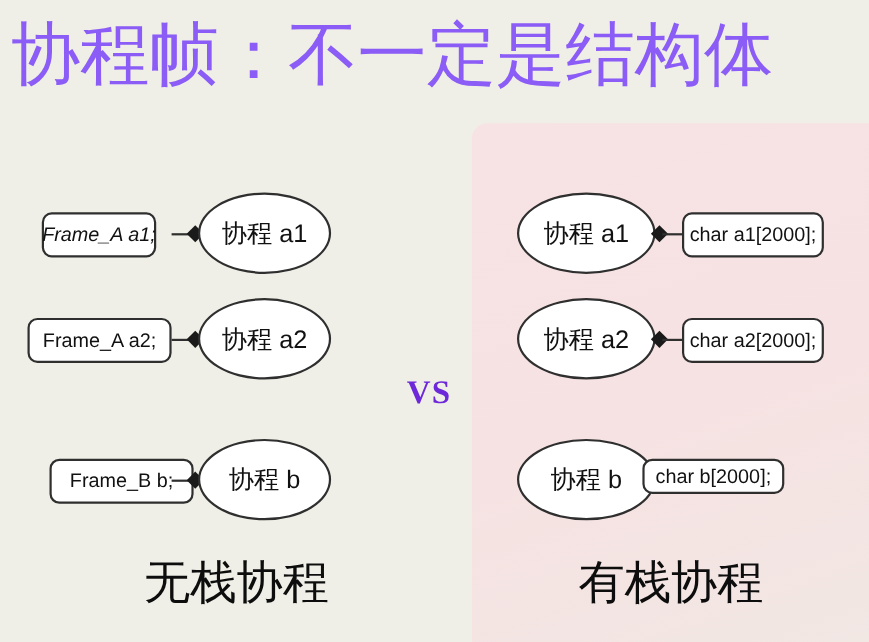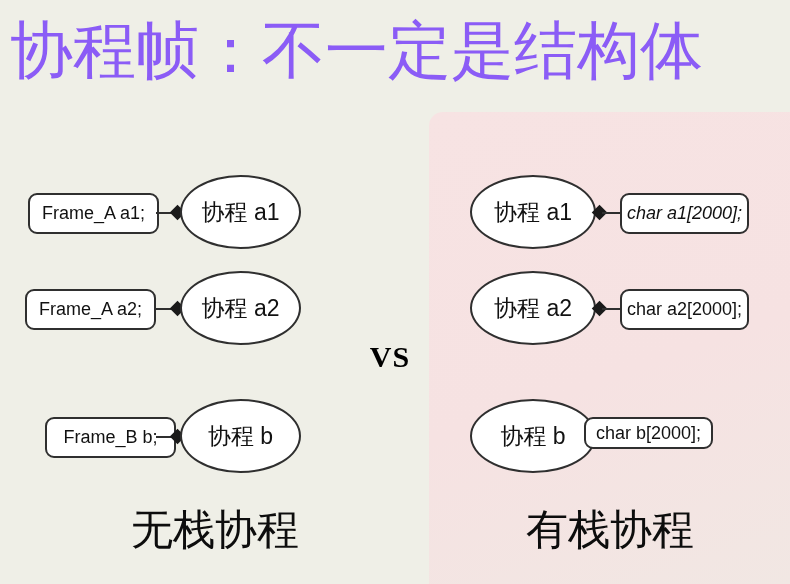--- a/index.html
+++ b/index.html
@@ -97,21 +97,21 @@
   
   #vs-label {
     position: absolute;
     left: 355px;
     top: 340px;
     width: 70px;
     text-align: center;
     font-family: "Liberation Serif", "DejaVu Serif", serif;
     font-size: 30px;
     font-weight: bold;
-    color: #000000;
+    color: #6d28d9;
     letter-spacing: 1px;
   }
 
   
   .caption {
     position: absolute;
     top: 498px;
     height: 64px;
     line-height: 64px;
     font-size: 42px;
@@ -125,41 +125,41 @@
 </style>
 </head>
 <body>
 
 <div id="slide">
 
   <div id="right-panel"></div>
 
   <div id="title">协程帧：不一定是结构体</div>
 
-  <div class="code-box" style="left:28px; top:193px; width:131px; height:41px;">Frame_A a1;</div>
+  <div class="code-box" style="left:38px; top:193px; width:104px; height:41px;font-style:italic;">Frame_A a1;</div>
   <div class="connector-line" style="left:156px; top:212px; width:21px;"></div>
   <div class="connector-diamond" style="left:172px; top:207px;"></div>
   <div class="node-ellipse" style="left:180px; top:175px; width:121px; height:74px;">协程 a1</div>
 
   <div class="code-box" style="left:25px; top:289px; width:131px; height:41px;">Frame_A a2;</div>
   <div class="connector-line" style="left:156px; top:308px; width:21px;"></div>
   <div class="connector-diamond" style="left:172px; top:303px;"></div>
   <div class="node-ellipse" style="left:180px; top:271px; width:121px; height:74px;">协程 a2</div>
 
   <div class="code-box" style="left:25px; top:417px; width:131px; height:41px;margin-left:20px;">Frame_B b;</div>
   <div class="connector-line" style="left:156px; top:436px; width:21px;"></div>
   <div class="connector-diamond" style="left:172px; top:431px;"></div>
   <div class="node-ellipse" style="left:180px; top:399px; width:121px; height:74px;">协程 b</div>
 
   <div id="vs-label">VS</div>
 
   <div class="node-ellipse" style="left:470px; top:175px; width:126px; height:74px;">协程 a1</div>
   <div class="connector-diamond" style="left:594px; top:207px;"></div>
   <div class="connector-line" style="left:602px; top:212px; width:20px;"></div>
-  <div class="code-box" style="left:620px; top:193px; width:129px; height:41px;font-style:italic;">char a1[2000];</div>
+  <div class="code-box" style="left:620px; top:193px; width:129px; height:41px;">char a1[2000];</div>
 
   <div class="node-ellipse" style="left:470px; top:271px; width:126px; height:74px;">协程 a2</div>
   <div class="connector-diamond" style="left:594px; top:303px;"></div>
   <div class="connector-line" style="left:602px; top:308px; width:20px;"></div>
   <div class="code-box" style="left:620px; top:289px; width:129px; height:41px;">char a2[2000];</div>
 
   <div class="node-ellipse" style="left:470px; top:399px; width:126px; height:74px;">协程 b</div>
   <div class="connector-diamond" style="left:594px; top:431px;"></div>
   <div class="connector-line" style="left:602px; top:436px; width:20px;"></div>
   <div class="code-box" style="left:584px; top:417px; width:129px; height:32px;">char b[2000];</div>

